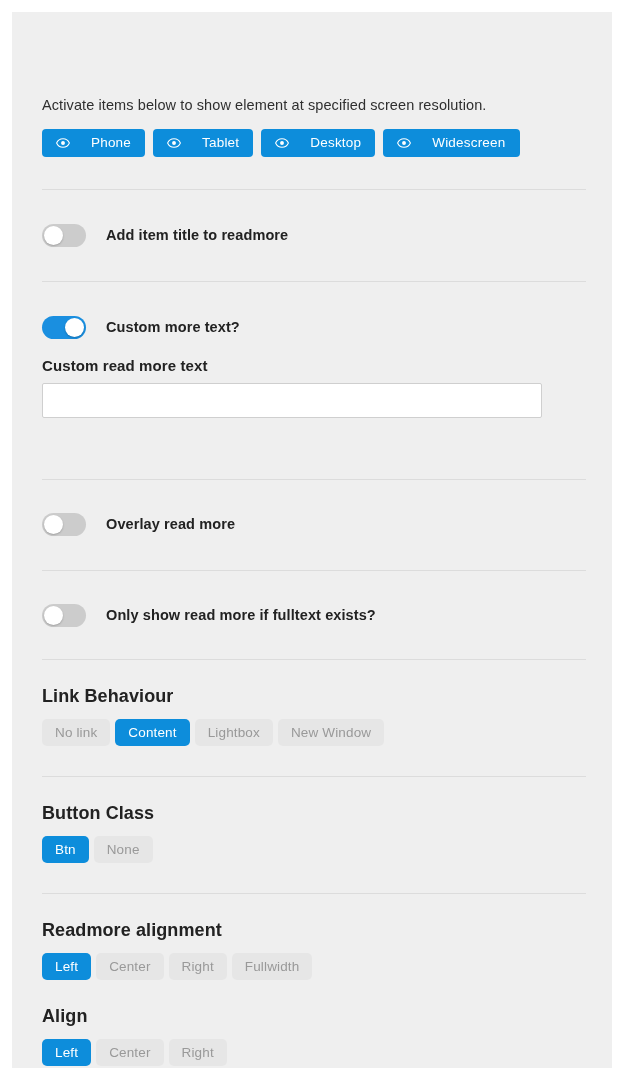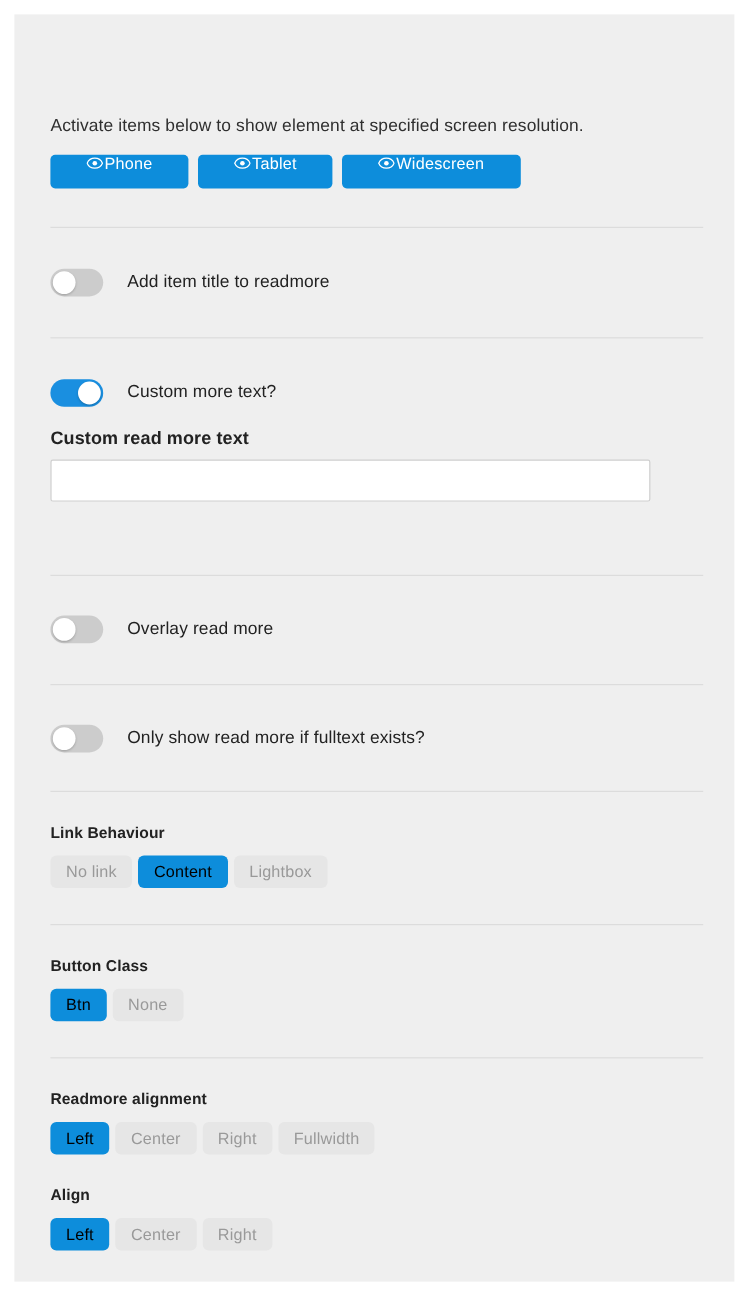--- a/index.html
+++ b/index.html
@@ -44,21 +44,21 @@
   }
 
   .desc {
     font-size: 14.5px;
     color: #2f2f2f;
     line-height: 1.35;
     letter-spacing: 0.1px;
   }
 
   .heading {
-    font-size: 13px;
+    font-size: 18px;
     color: #222222;
     font-weight: bold;
     letter-spacing: 0.1px;
   }
 
   .field-label {
     font-size: 15px;
     color: #222222;
     font-weight: bold;
     letter-spacing: 0.1px;
@@ -68,43 +68,44 @@
   .res-row {
     display: flex;
     gap: 8px;
   }
   .res-btn {
     background: #0d8ddb;
     color: #ffffff;
     border: none;
     border-radius: 4px;
     height: 28px;
-    padding: 0 30px;
+    padding: 0 14px;
     font-size: 13.5px;
     font-family: "Liberation Sans", sans-serif;
     display: inline-flex;
-    align-items: flex-start;
-    gap: 1px;
+    align-items: center;
+    gap: 21px;
     cursor: pointer;
     letter-spacing: 0.2px;
   }
   .res-btn .eye {
     display: inline-flex;
     align-items: center;
     justify-content: center;
     width: 14px;
     height: 14px;
   }
   .res-btn .eye svg { display: block; }
 
   
   .toggle-row {
     display: flex;
     align-items: center;
     gap: 20px;
+    font-weight: bold;
   }
   .toggle {
     position: relative;
     width: 44px;
     height: 23px;
     border-radius: 12px;
     background: #cccccc;
     flex: 0 0 auto;
     cursor: pointer;
   }
@@ -163,21 +164,21 @@
     background: #e6e6e6;
     color: #999999;
     cursor: pointer;
     letter-spacing: 0.15px;
     display: inline-flex;
     align-items: center;
     justify-content: center;
   }
   .gbtn.active {
     background: #0d8ddb;
-    color: #000000;
+    color: #ffffff;
   }
 </style>
 </head>
 <body>
 
 <div class="panel">
   <div class="inner">
 
     <div style="height:46px;"></div>
     <div class="desc">Activate items below to show element at specified screen resolution.</div>
@@ -198,20 +199,29 @@
       <button class="res-btn">
         <span class="eye">
           <svg width="14" height="14" viewBox="0 0 16 16" aria-hidden="true">
             <path d="M8 3.2C4.6 3.2 1.8 5.4 0.7 8c1.1 2.6 3.9 4.8 7.3 4.8S14.2 10.6 15.3 8C14.2 5.4 11.4 3.2 8 3.2z" fill="none" stroke="#ffffff" stroke-width="1.2"></path>
             <circle cx="8" cy="8" r="2.2" fill="#ffffff"></circle>
           </svg>
         </span>
         <span>Tablet</span>
       </button>
 
+      <button class="res-btn">
+        <span class="eye">
+          <svg width="14" height="14" viewBox="0 0 16 16" aria-hidden="true">
+            <path d="M8 3.2C4.6 3.2 1.8 5.4 0.7 8c1.1 2.6 3.9 4.8 7.3 4.8S14.2 10.6 15.3 8C14.2 5.4 11.4 3.2 8 3.2z" fill="none" stroke="#ffffff" stroke-width="1.2"></path>
+            <circle cx="8" cy="8" r="2.2" fill="#ffffff"></circle>
+          </svg>
+        </span>
+        <span>Desktop</span>
+      </button>
 
       <button class="res-btn">
         <span class="eye">
           <svg width="14" height="14" viewBox="0 0 16 16" aria-hidden="true">
             <path d="M8 3.2C4.6 3.2 1.8 5.4 0.7 8c1.1 2.6 3.9 4.8 7.3 4.8S14.2 10.6 15.3 8C14.2 5.4 11.4 3.2 8 3.2z" fill="none" stroke="#ffffff" stroke-width="1.2"></path>
             <circle cx="8" cy="8" r="2.2" fill="#ffffff"></circle>
           </svg>
         </span>
         <span>Widescreen</span>
       </button>
@@ -272,20 +282,21 @@
     <div class="divider"></div>
 
     <div style="height:26px;"></div>
     <div class="heading">Link Behaviour</div>
 
     <div style="height:12px;"></div>
     <div class="btn-group">
       <button class="gbtn">No link</button>
       <button class="gbtn active">Content</button>
       <button class="gbtn">Lightbox</button>
+      <button class="gbtn">New Window</button>
     </div>
 
     <div style="height:30px;"></div>
     <div class="divider"></div>
 
     <div style="height:26px;"></div>
     <div class="heading">Button Class</div>
 
     <div style="height:12px;"></div>
     <div class="btn-group">

